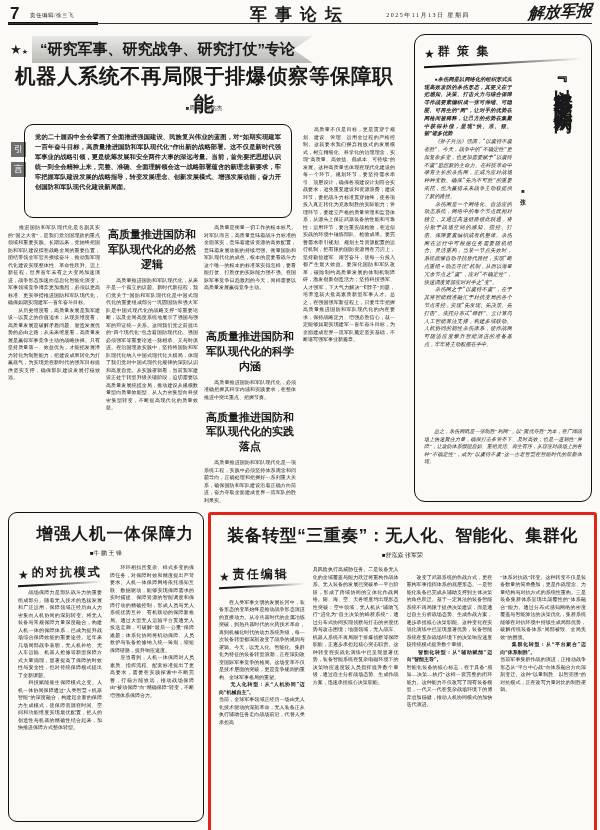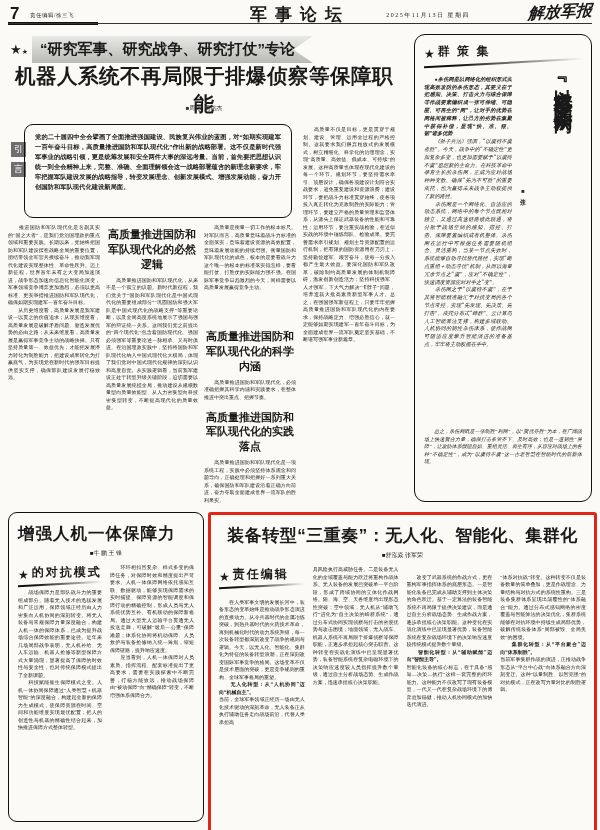--- a/index.html
+++ b/index.html
@@ -49,21 +49,21 @@
   .q-left{width:88px;height:356px;}
   .q-left .body-txt{height:100%;font-style:italic;font-size:5.2px;}
   .q-title-wrap{position:relative;width:62px;height:356px;}
   .q-vtitle{position:absolute;right:2px;top:2px;writing-mode:vertical-rl;font-family:"Liberation Sans",sans-serif;
             font-weight:900;font-size:19px;letter-spacing:3px;line-height:1.55;}
   .q-vbyline{position:absolute;left:0px;top:120px;writing-mode:vertical-rl;font-size:6px;color:#333;}
   .q-foot{margin-top:4px;height:44px;font-style:italic;}
   
   .blbox{position:absolute;left:8px;top:512px;width:196px;height:310px;border:1.6px solid #111;border-radius:9px;
          box-sizing:border-box;padding:10px 9px;}
-  .bl-title{text-align:left;font-family:"Liberation Sans",sans-serif;font-weight:900;font-size:16.5px;letter-spacing:1px;}
+  .bl-title{text-align:right;font-family:"Liberation Sans",sans-serif;font-weight:900;font-size:16.5px;letter-spacing:1px;}
   .bl-byline{text-align:center;font-size:6px;margin:4px 0 6px;}
   .bl-cols{display:flex;gap:8px;}
   .bl-col{width:85px;}
   .bl-col .body-txt{height:213px;}
   .bl-col.first .body-txt{height:183px;}
   .redbox{position:absolute;left:208px;top:512px;width:389px;height:386px;border:3.5px solid #e1251b;border-radius:3px;
           box-sizing:border-box;padding:9px 8px;background:#fbfaf6;}
   .br-title{text-align:center;font-family:"Liberation Sans",sans-serif;font-weight:900;font-size:17px;letter-spacing:.5px;}
   .br-byline{text-align:center;font-size:6px;margin:4px 0 6px;}
   .br-cols{display:flex;gap:8px;}

